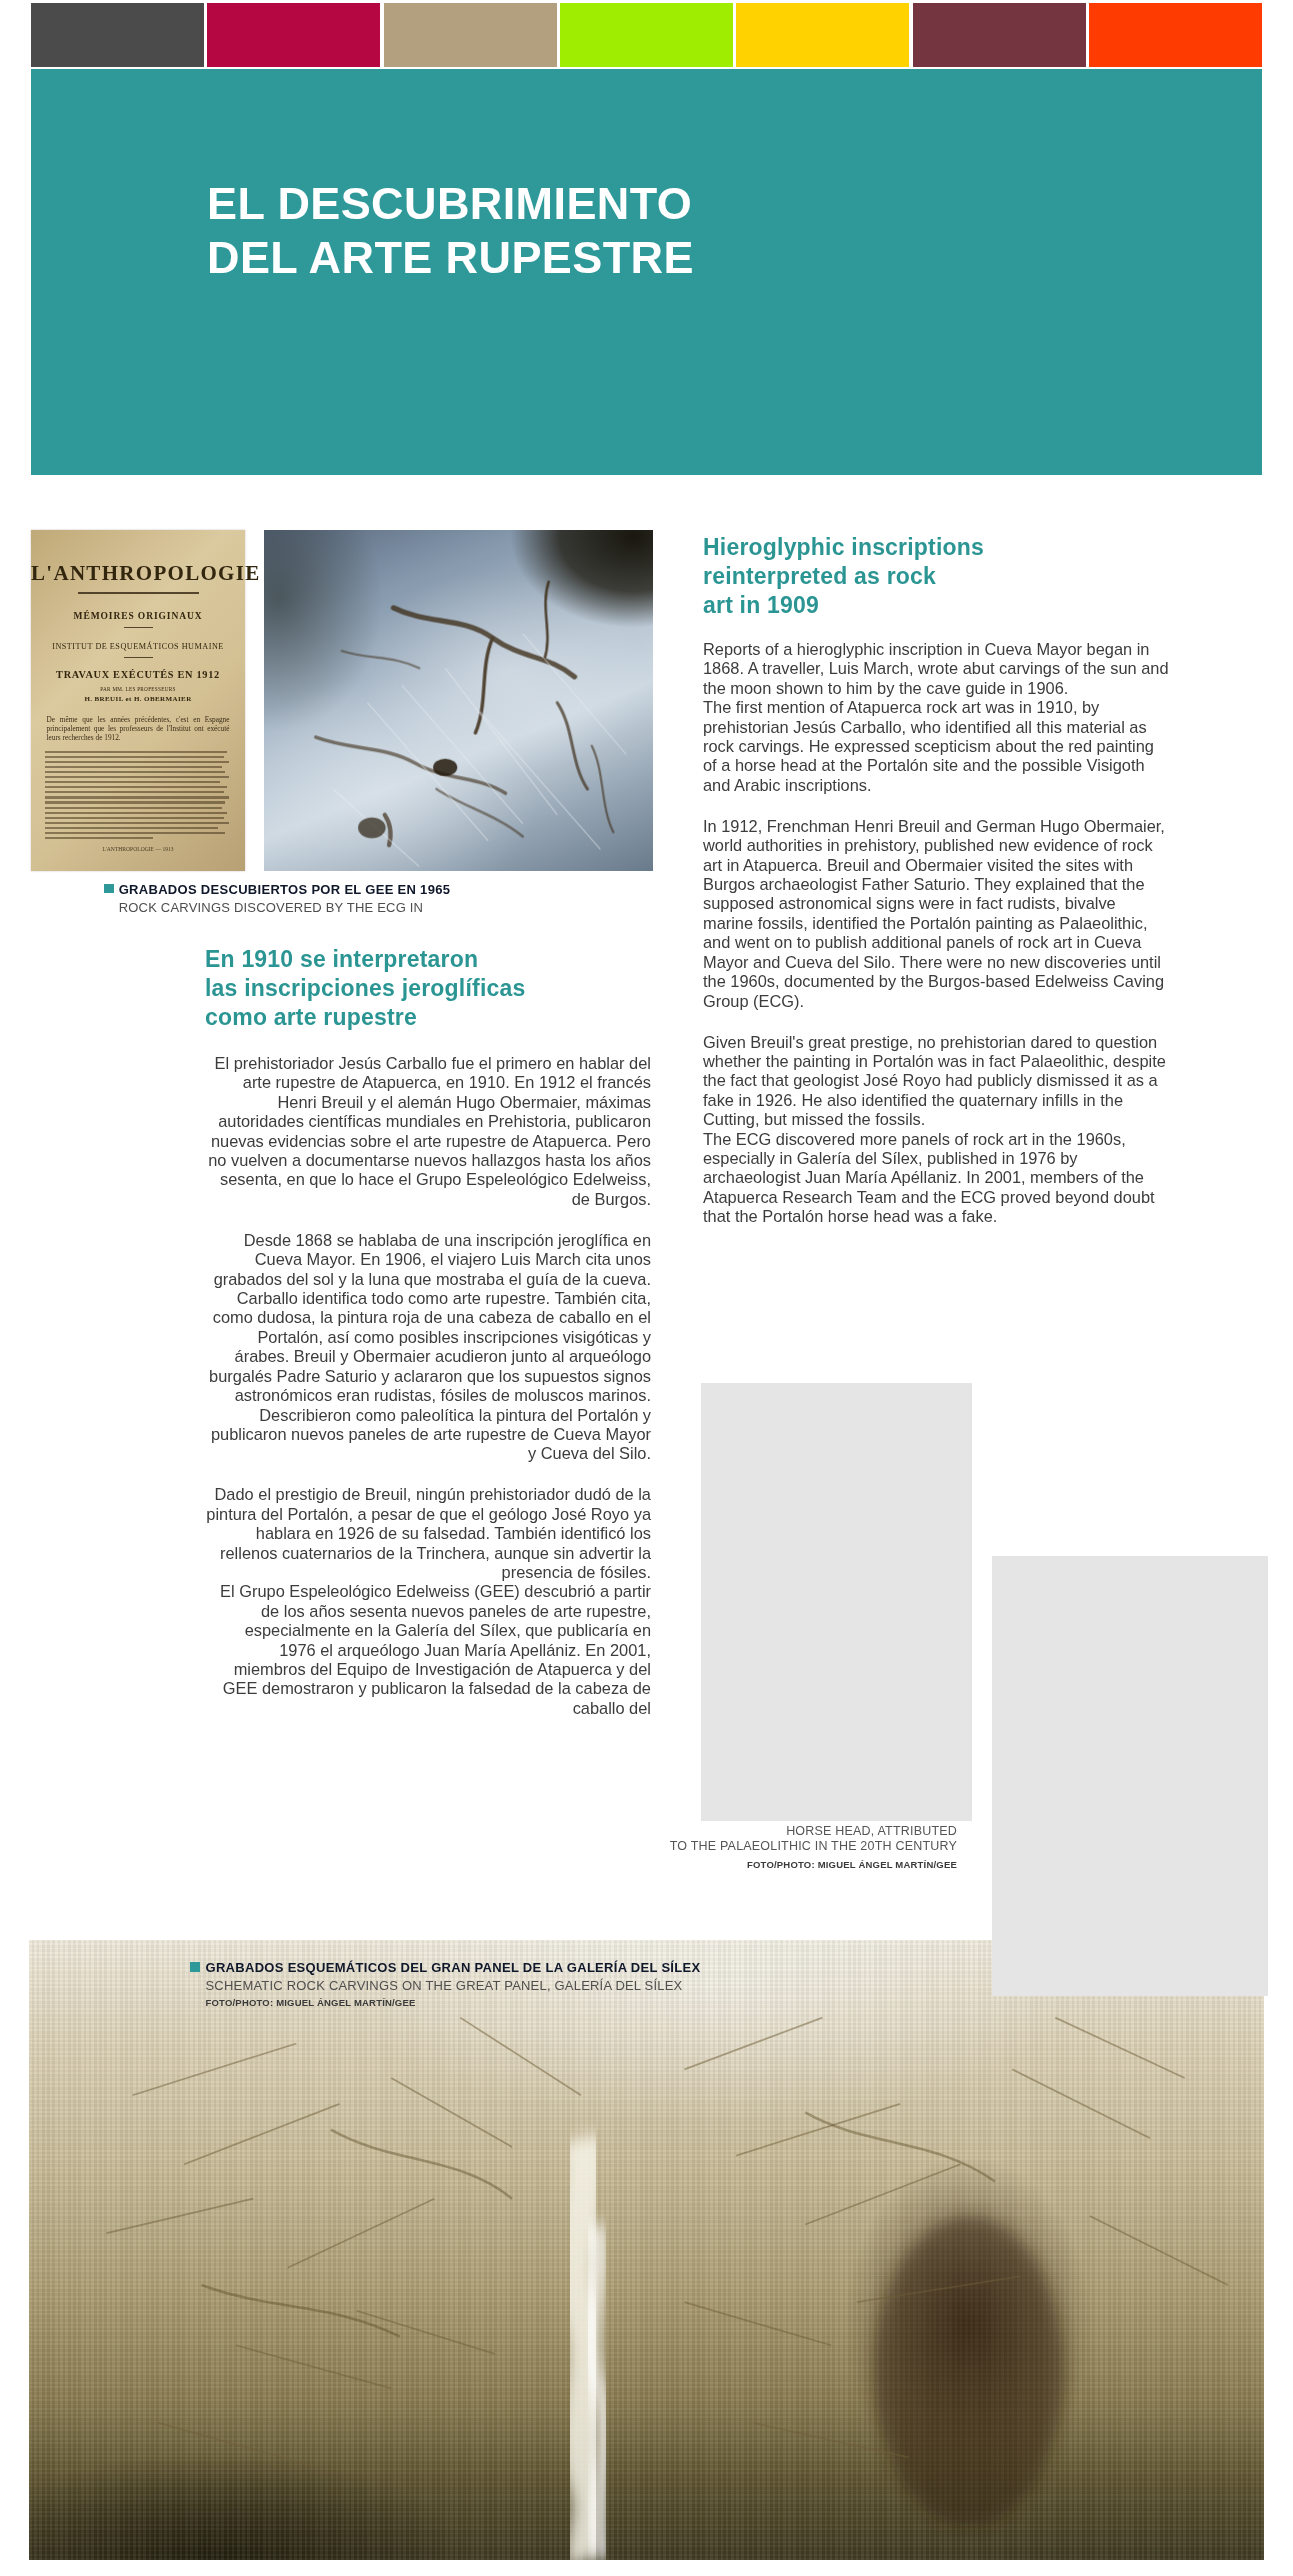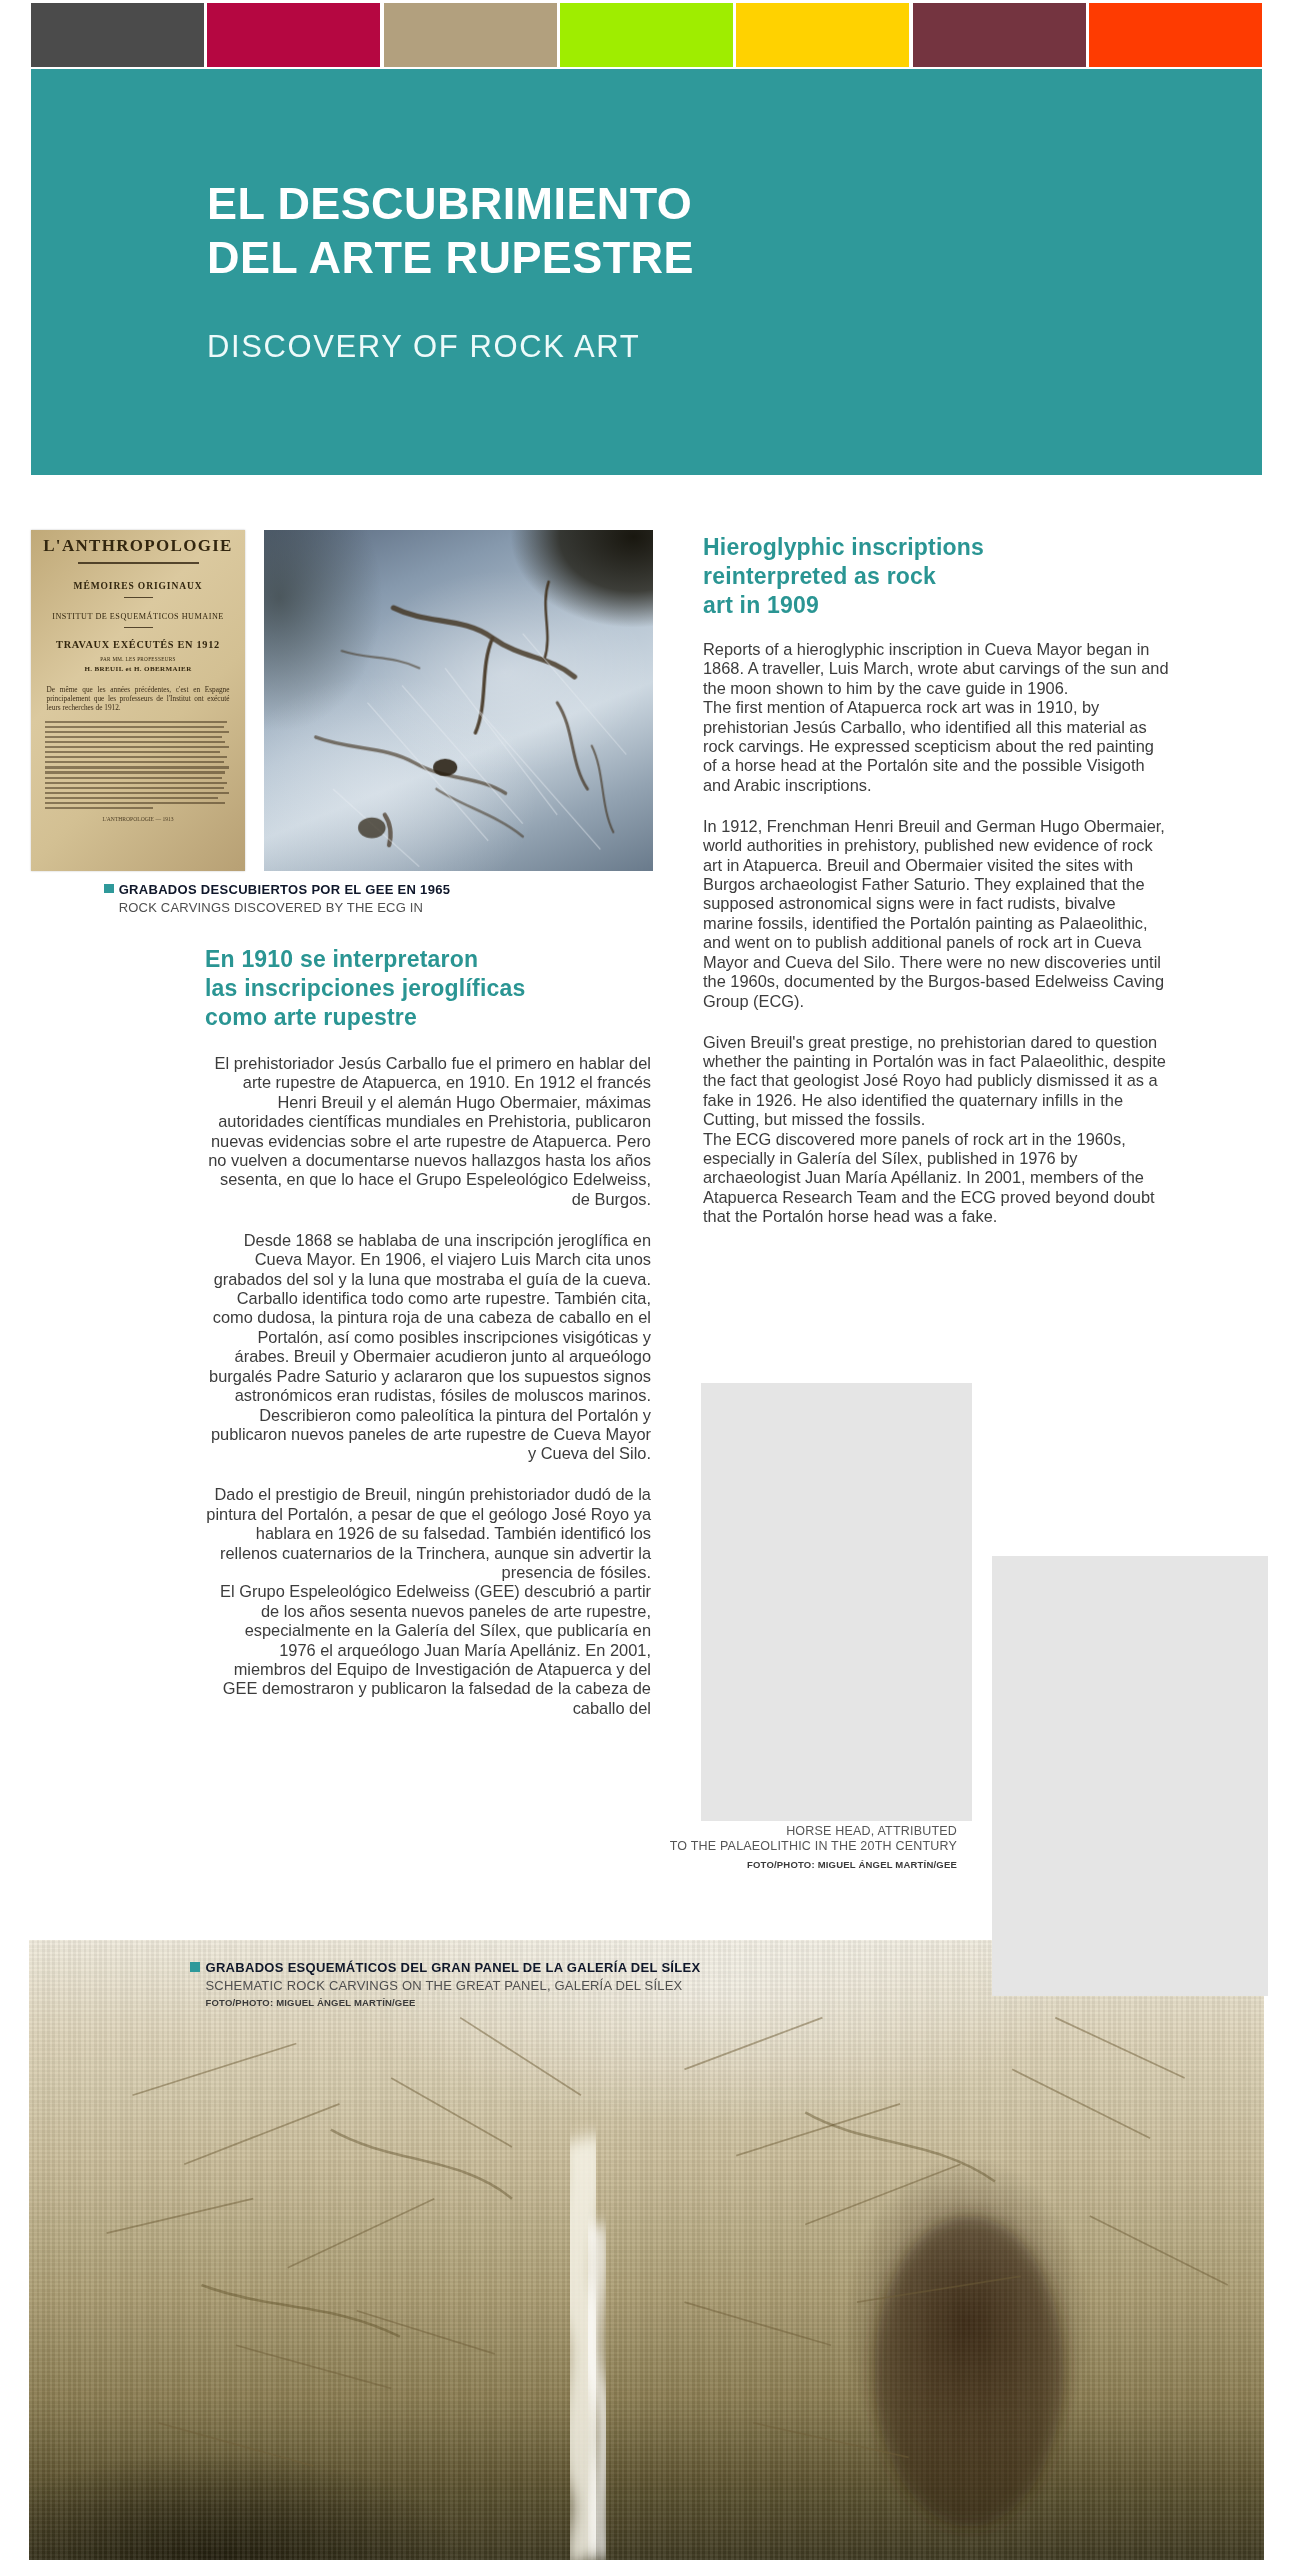--- a/index.html
+++ b/index.html
@@ -16,21 +16,21 @@
   #main-title{left:207px;top:177px;font-size:45px;font-weight:bold;color:#ffffff;
               line-height:54px;letter-spacing:0.4px;white-space:pre-line;}
   #main-subtitle{left:207px;top:329px;font-size:31px;font-weight:normal;color:#eefafa;
                  letter-spacing:1.6px;}
 
   
   #journal{left:31px;top:530px;width:214px;height:341px;
            background:linear-gradient(135deg,#c0a978 0%,#dbc99f 35%,#d3c093 60%,#b7a074 100%);
            color:#32260f;font-family:"Liberation Serif",serif;text-align:center;
            box-shadow:0 0 1.7px rgba(0,0,0,0.25);}
-  #journal .jtitle{margin-top:6px;font-size:17px;font-weight:bold;letter-spacing:1.3px;}
+  #journal .jtitle{margin-top:31px;font-size:21px;font-weight:bold;letter-spacing:1.3px;}
   .jrule{height:1.7px;background:rgba(50,36,16,0.8);width:121px;margin:6px auto 0 auto;}
   .jrule.small{width:29px;height:0.9px;}
   #journal .jsec{margin-top:17px;font-size:9.5px;font-weight:bold;letter-spacing:0.9px;}
   #journal .jinst{margin-top:14px;font-size:8.2px;letter-spacing:0.5px;}
   #journal .jwork{margin-top:12px;font-size:10.3px;font-weight:bold;letter-spacing:0.7px;}
   #journal .jby{margin-top:5.2px;font-size:5.2px;letter-spacing:0.3px;}
   #journal .jauth{margin-top:3.4px;font-size:7px;font-weight:bold;letter-spacing:0.4px;}
   #journal .jintro{margin:12px 15.5px 0 15.5px;font-size:7.3px;line-height:9px;text-align:justify;
                    color:rgba(46,32,12,0.92);}
   .jbars{margin:8.6px 14px 0 14px;}
@@ -103,21 +103,20 @@
     <div class="seg" style="background: rgb(178, 160, 126);"></div>
     <div class="seg" style="background: rgb(159, 237, 0);"></div>
     <div class="seg" style="background: rgb(255, 210, 0);"></div>
     <div class="seg" style="background: rgb(116, 52, 64);"></div>
     <div class="seg" style="background: rgb(254, 59, 1);"></div>
   </div>
 
   <div class="abs" id="header-band" style="background: rgb(47, 153, 154);"></div>
   <div class="abs" id="main-title">EL DESCUBRIMIENTO
 DEL ARTE RUPESTRE</div>
-  <div class="abs" id="main-subtitle">DISCOVERY OF ROCK ART</div>
 
   <div class="abs" id="journal">
     <div class="jtitle">L'ANTHROPOLOGIE</div>
     <div class="jrule"></div>
     <div class="jsec">MÉMOIRES ORIGINAUX</div>
     <div class="jrule small"></div>
     <div class="jinst">INSTITUT DE ESQUEMÁTICOS HUMAINE</div>
     <div class="jrule small"></div>
     <div class="jwork">TRAVAUX EXÉCUTÉS EN 1912</div>
     <div class="jby">PAR MM. LES PROFESSEURS</div>

